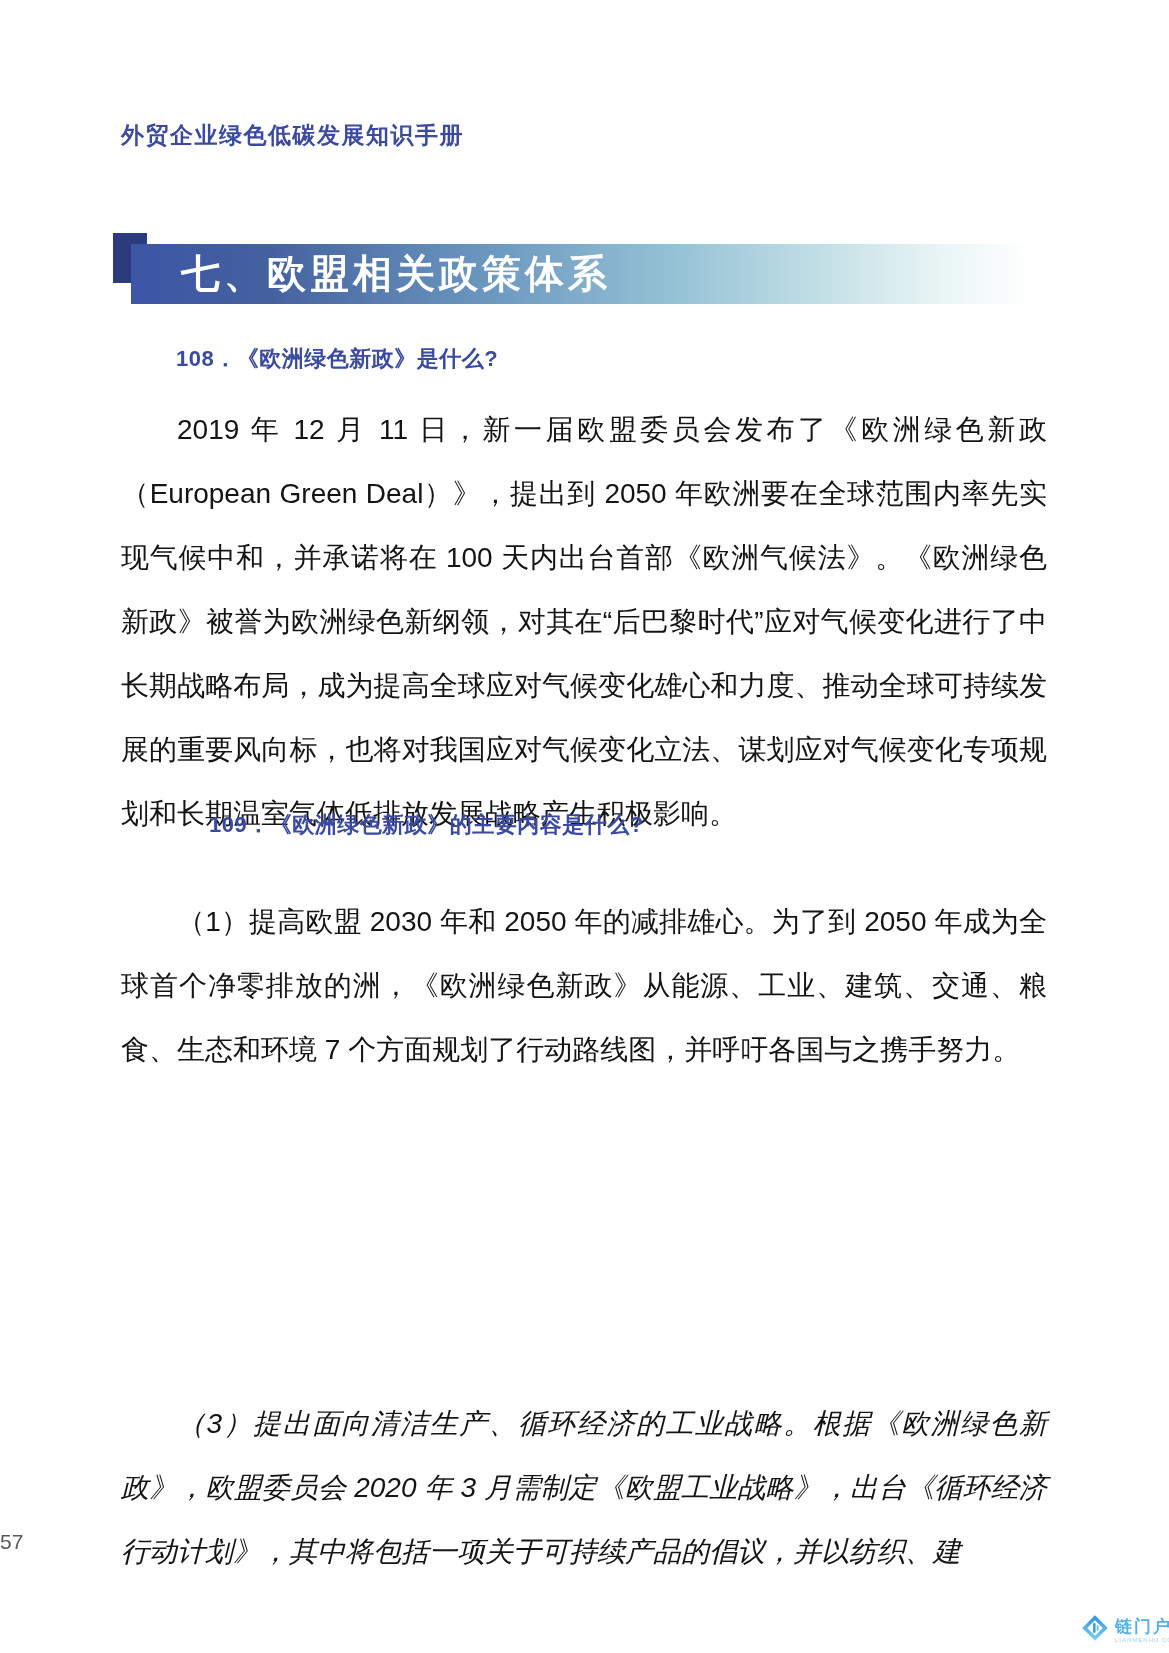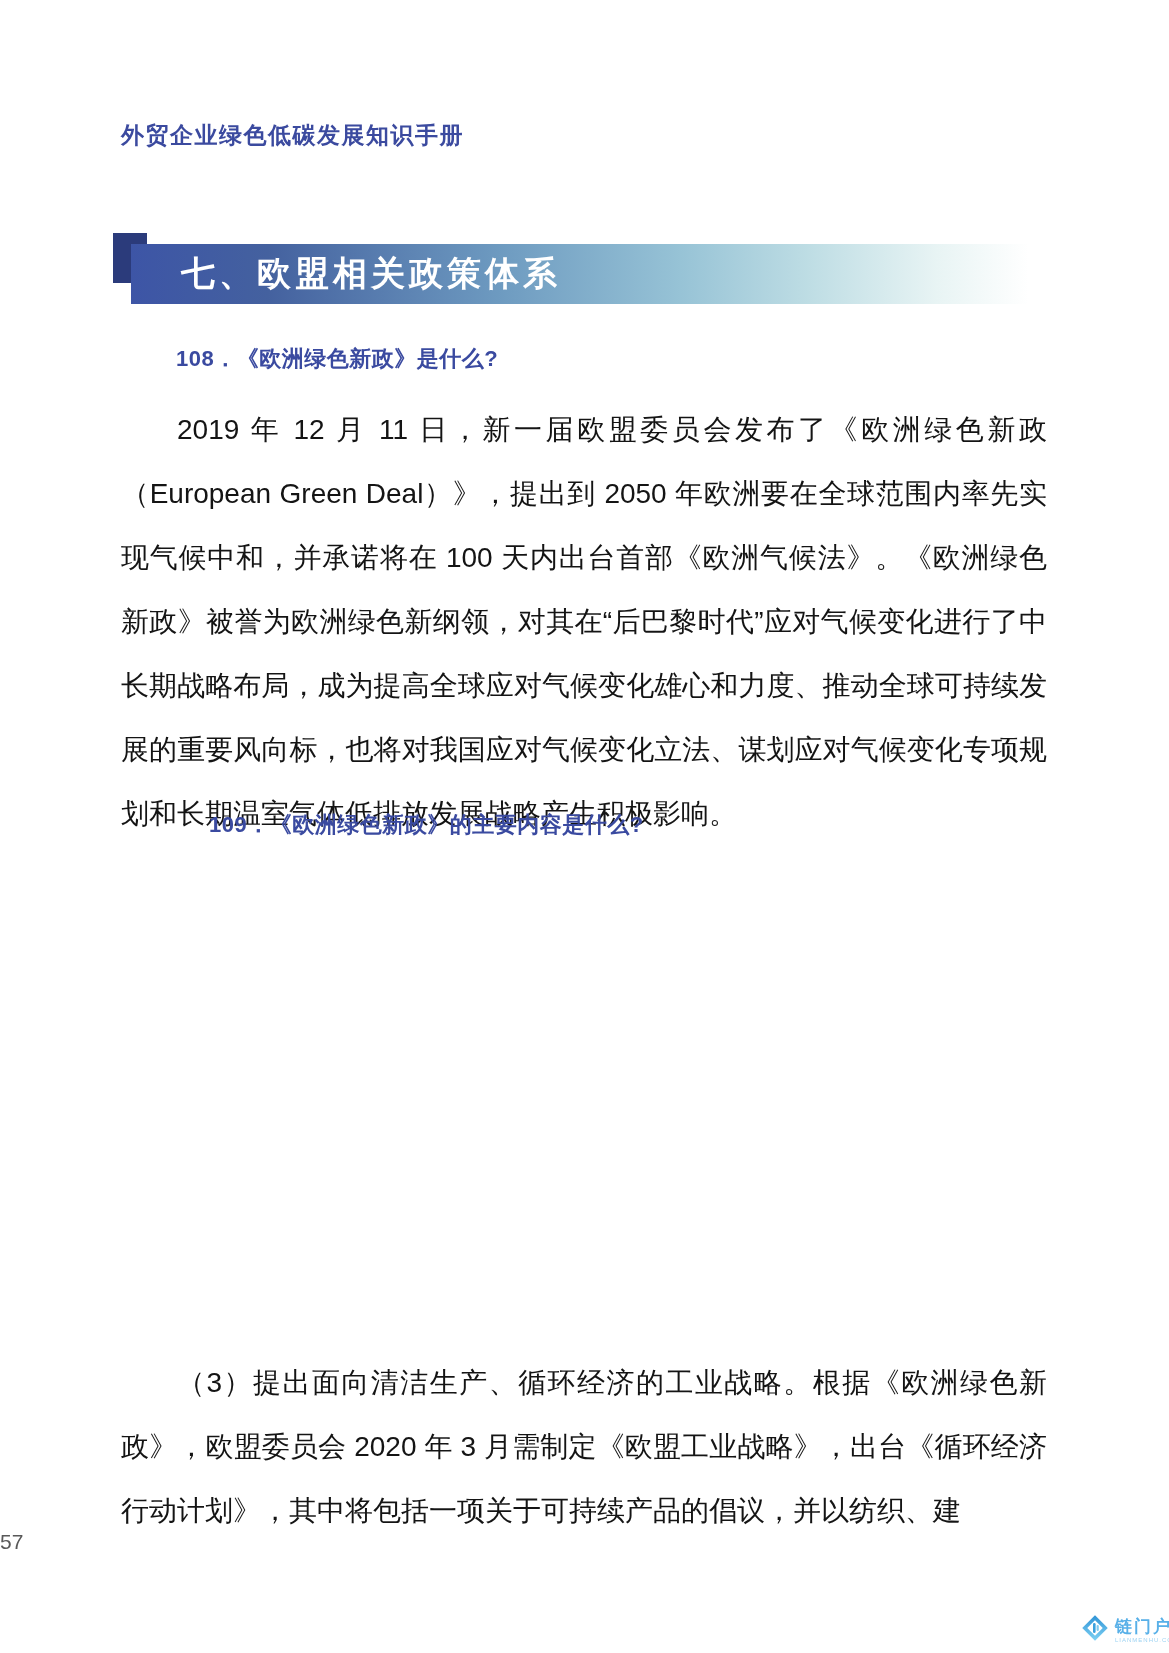--- a/index.html
+++ b/index.html
@@ -35,21 +35,21 @@
   .banner-bar {
     position: absolute; left: 18px; top: 11px;
     width: 916px; height: 60px;
     background: linear-gradient(90deg,
       #3d55a6 0%, #44619f 15%, #6d9ac0 40%, #97c3d6 60%,
       #bedde4 74%, #e8f4f4 88%, #ffffff 98%);
     display: flex; align-items: center;
   }
   .banner-text {
     padding-left: 50px;
-    font-size: 34px;
+    font-size: 39px;
     font-weight: bold;
     color: #ffffff;
     letter-spacing: 4px;
   }
 
   
   .q-heading {
     position: absolute;
     left: 176px;
     width: 880px;
@@ -70,21 +70,21 @@
     margin: 0;
     font-size: 28px;
     line-height: 64px;
     color: #141414;
     text-align: justify;
     text-indent: 2em;
   }
   #p108-1 { top: 398px; }
   #p109-1 { top: 890px; }
   #p109-2 { top: 1114px; }
-  #p109-3 { top: 1351px; }
+  #p109-3 { top: 1392px; font-style: italic; }
 
   
   .page-num {
     position: absolute;
     left: 0; top: 1530px;
     width: 944px;
     text-align: left;
     font-size: 21px;
     color: #595959;
   }
@@ -125,20 +125,21 @@
       <span class="banner-text">七、欧盟相关政策体系</span>
     </div>
   </div>
 
   <h2 class="q-heading" id="q108">108．《欧洲绿色新政》是什么?</h2>
 
   <p class="body-par" id="p108-1">2019 年 12 月 11 日，新一届欧盟委员会发布了《欧洲绿色新政（European Green Deal）》，提出到 2050 年欧洲要在全球范围内率先实现气候中和，并承诺将在 100 天内出台首部《欧洲气候法》。《欧洲绿色新政》被誉为欧洲绿色新纲领，对其在“后巴黎时代”应对气候变化进行了中长期战略布局，成为提高全球应对气候变化雄心和力度、推动全球可持续发展的重要风向标，也将对我国应对气候变化立法、谋划应对气候变化专项规划和长期温室气体低排放发展战略产生积极影响。</p>
 
   <h2 class="q-heading" id="q109">109．《欧洲绿色新政》的主要内容是什么?</h2>
 
+  <p class="body-par" id="p109-1">（1）提高欧盟 2030 年和 2050 年的减排雄心。为了到 2050 年成为全球首个净零排放的洲，《欧洲绿色新政》从能源、工业、建筑、交通、粮食、生态和环境 7 个方面规划了行动路线图，并呼吁各国与之携手努力。</p>
 
 
   <p class="body-par" id="p109-3">（3）提出面向清洁生产、循环经济的工业战略。根据《欧洲绿色新政》，欧盟委员会 2020 年 3 月需制定《欧盟工业战略》，出台《循环经济行动计划》，其中将包括一项关于可持续产品的倡议，并以纺织、建</p>
 
   <div class="page-num">57</div>
 
   <div class="watermark">
     <span>
       <svg width="30" height="30" viewBox="0 0 30 30" aria-hidden="true">
         <defs>

